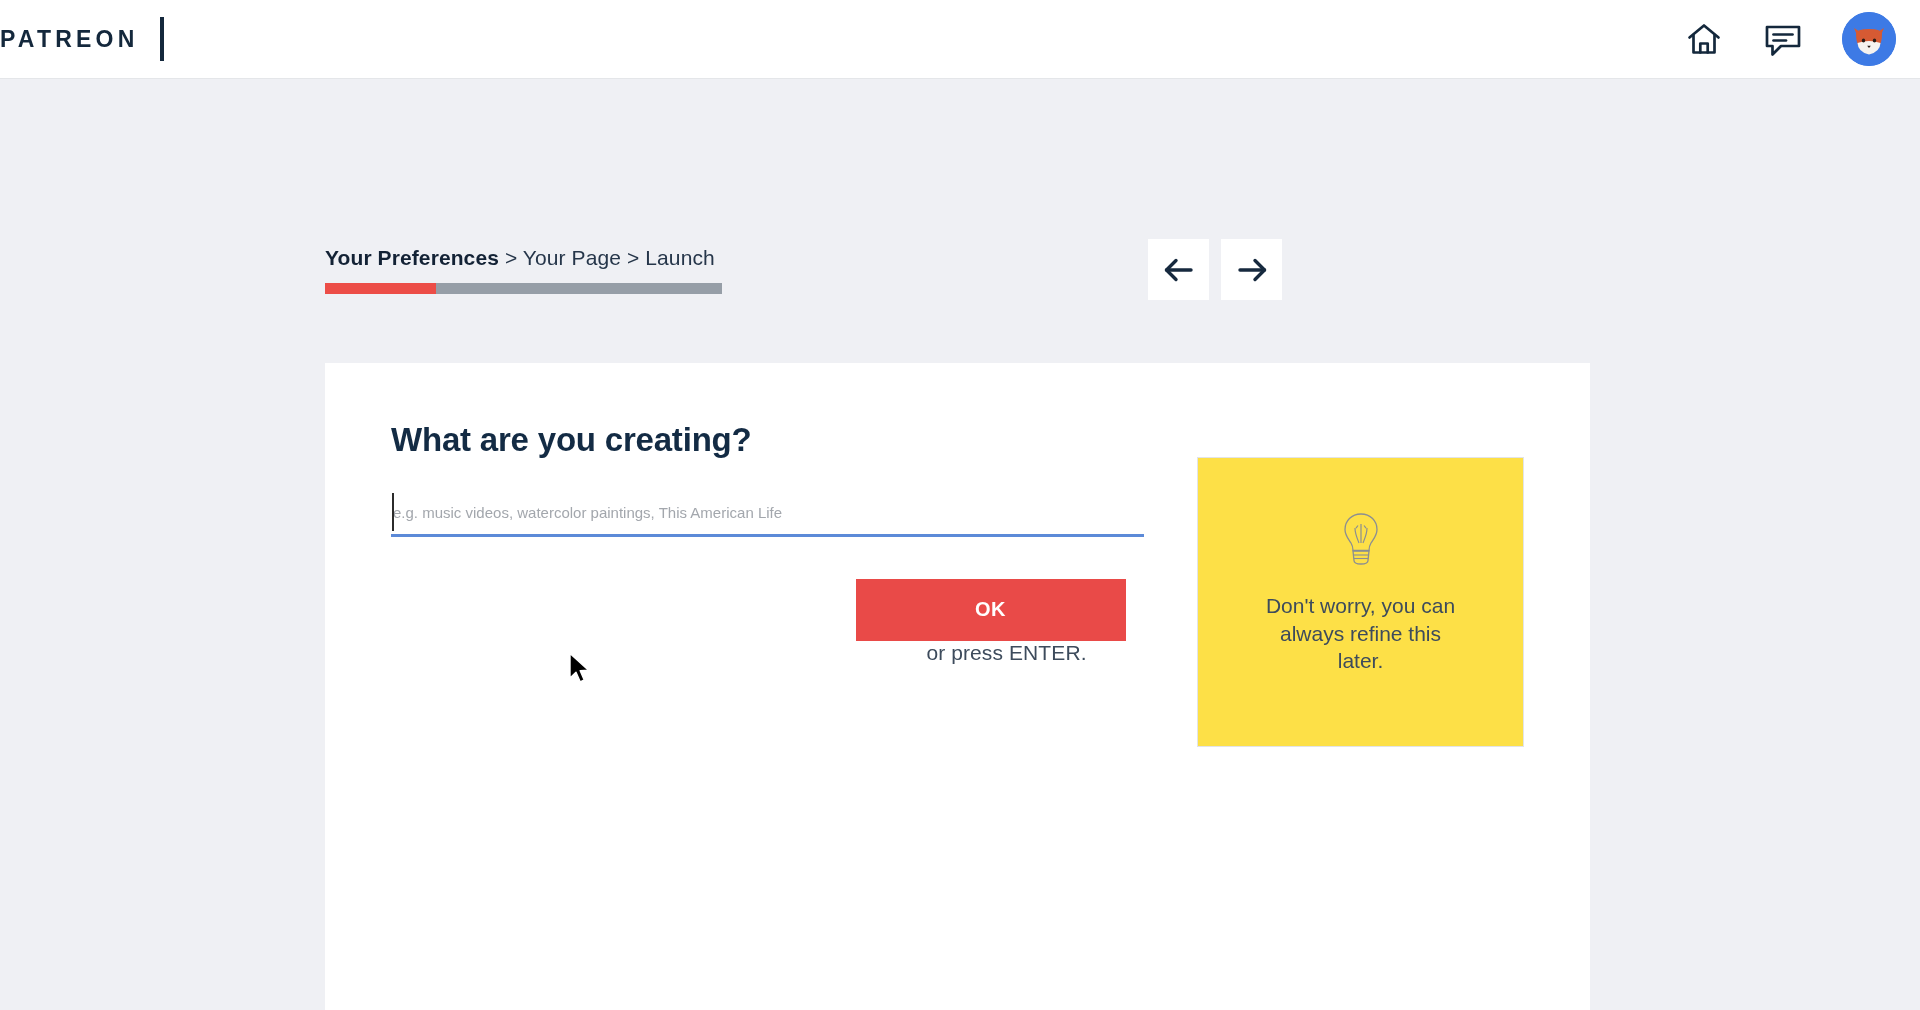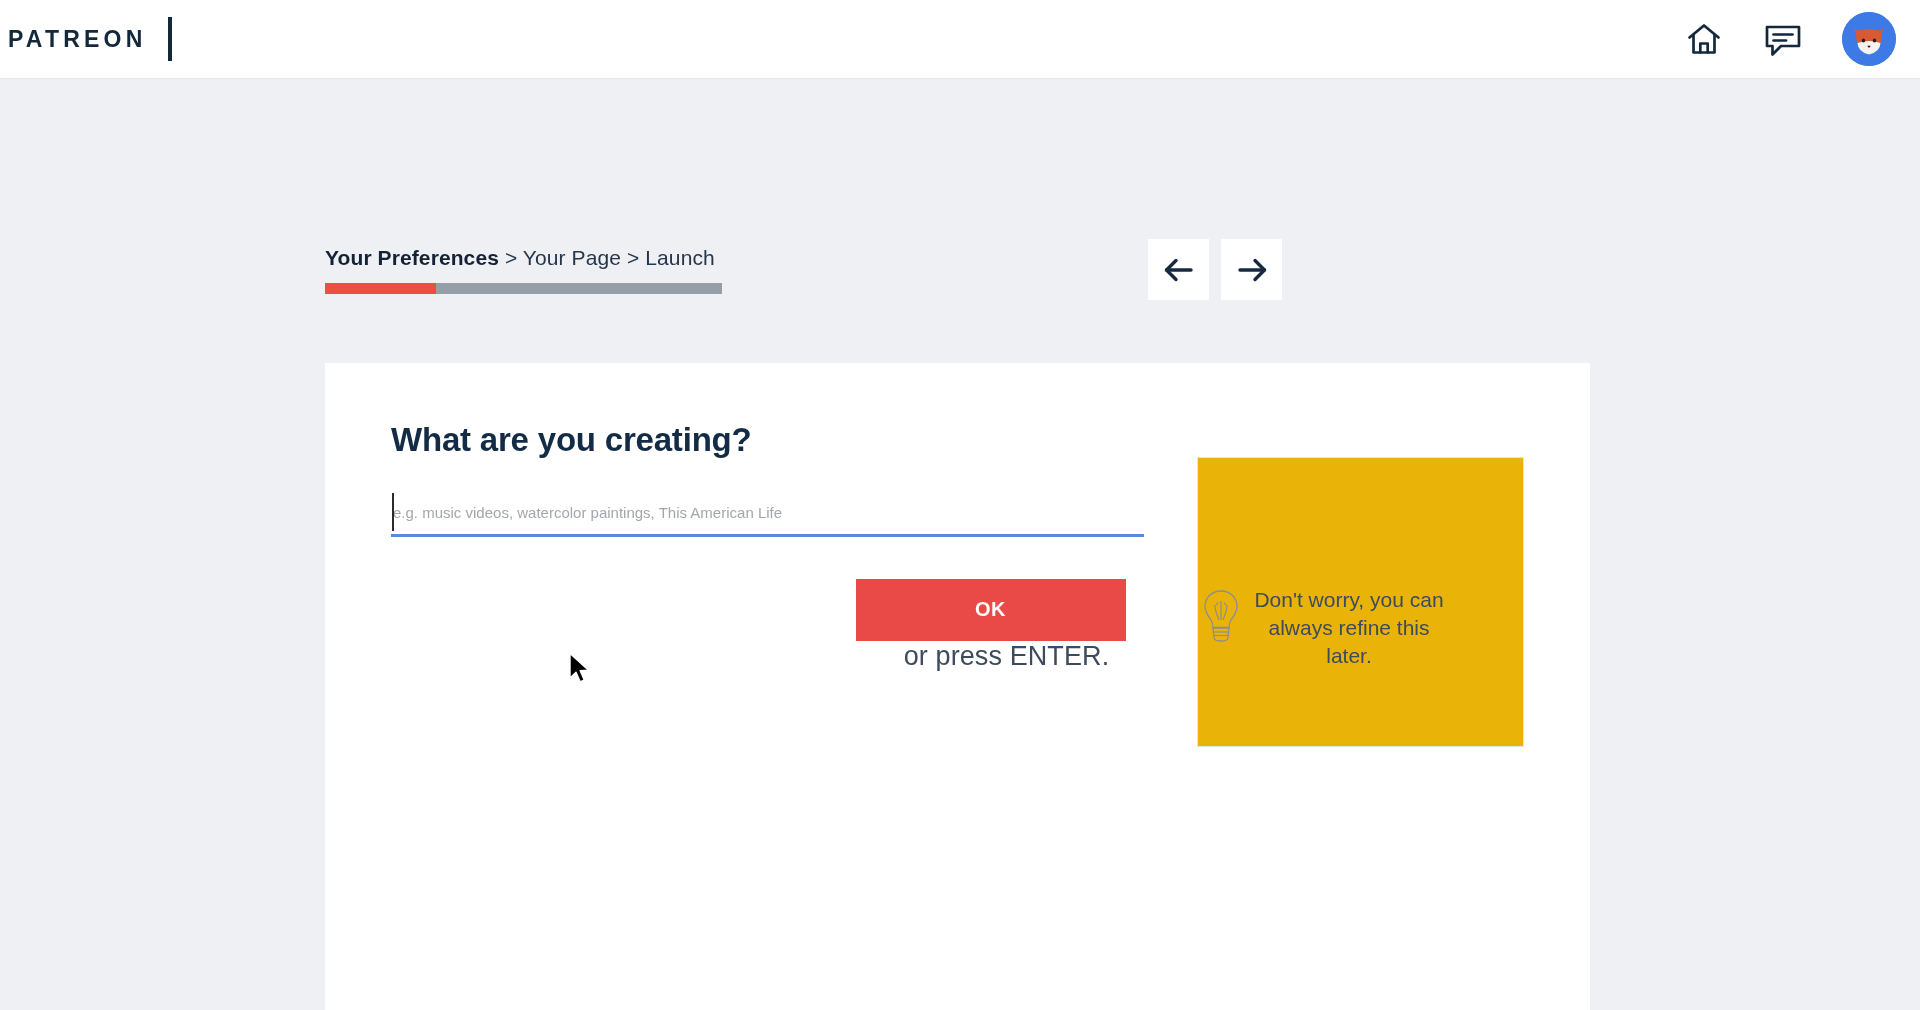--- a/index.html
+++ b/index.html
@@ -23,21 +23,21 @@
     height: 79px;
     background: #ffffff;
     border-bottom: 1px solid #e4e6e9;
     display: flex;
     align-items: stretch;
   }
 
   .logo-zone {
     display: flex;
     align-items: center;
-    padding-left: 8px;
+    padding-left: 0;
     flex: 0 0 auto;
   }
 
   .logo-wordmark {
     font-family: "Liberation Sans", sans-serif;
     font-size: 23px;
     font-weight: bold;
     letter-spacing: 4.2px;
     color: #14283c;
     line-height: 1;
@@ -219,36 +219,36 @@
     border: none;
     font-family: "Liberation Sans", sans-serif;
     font-size: 20px;
     font-weight: bold;
     letter-spacing: 0.6px;
     cursor: pointer;
   }
 
   .hint {
     margin-left: 32px;
-    font-size: 27px;
+    font-size: 21px;
     color: #3d4b5c;
     letter-spacing: 0.1px;
   }
 
   
   .tip-box {
     position: absolute;
     left: 1197px;
     top: 366px;
     width: 327px;
     height: 290px;
     border: 1px solid #e2e4e7;
-    background: #eab308;
-    display: flex;
-    flex-direction: row;
+    background: #fde047;
+    display: flex;
+    flex-direction: column;
     align-items: center;
     justify-content: flex-start;
     padding-top: 52px;
   }
 
   .bulb { margin-bottom: 24px; line-height: 0; }
 
   .tip-text {
     font-size: 21px;
     line-height: 1.32;

